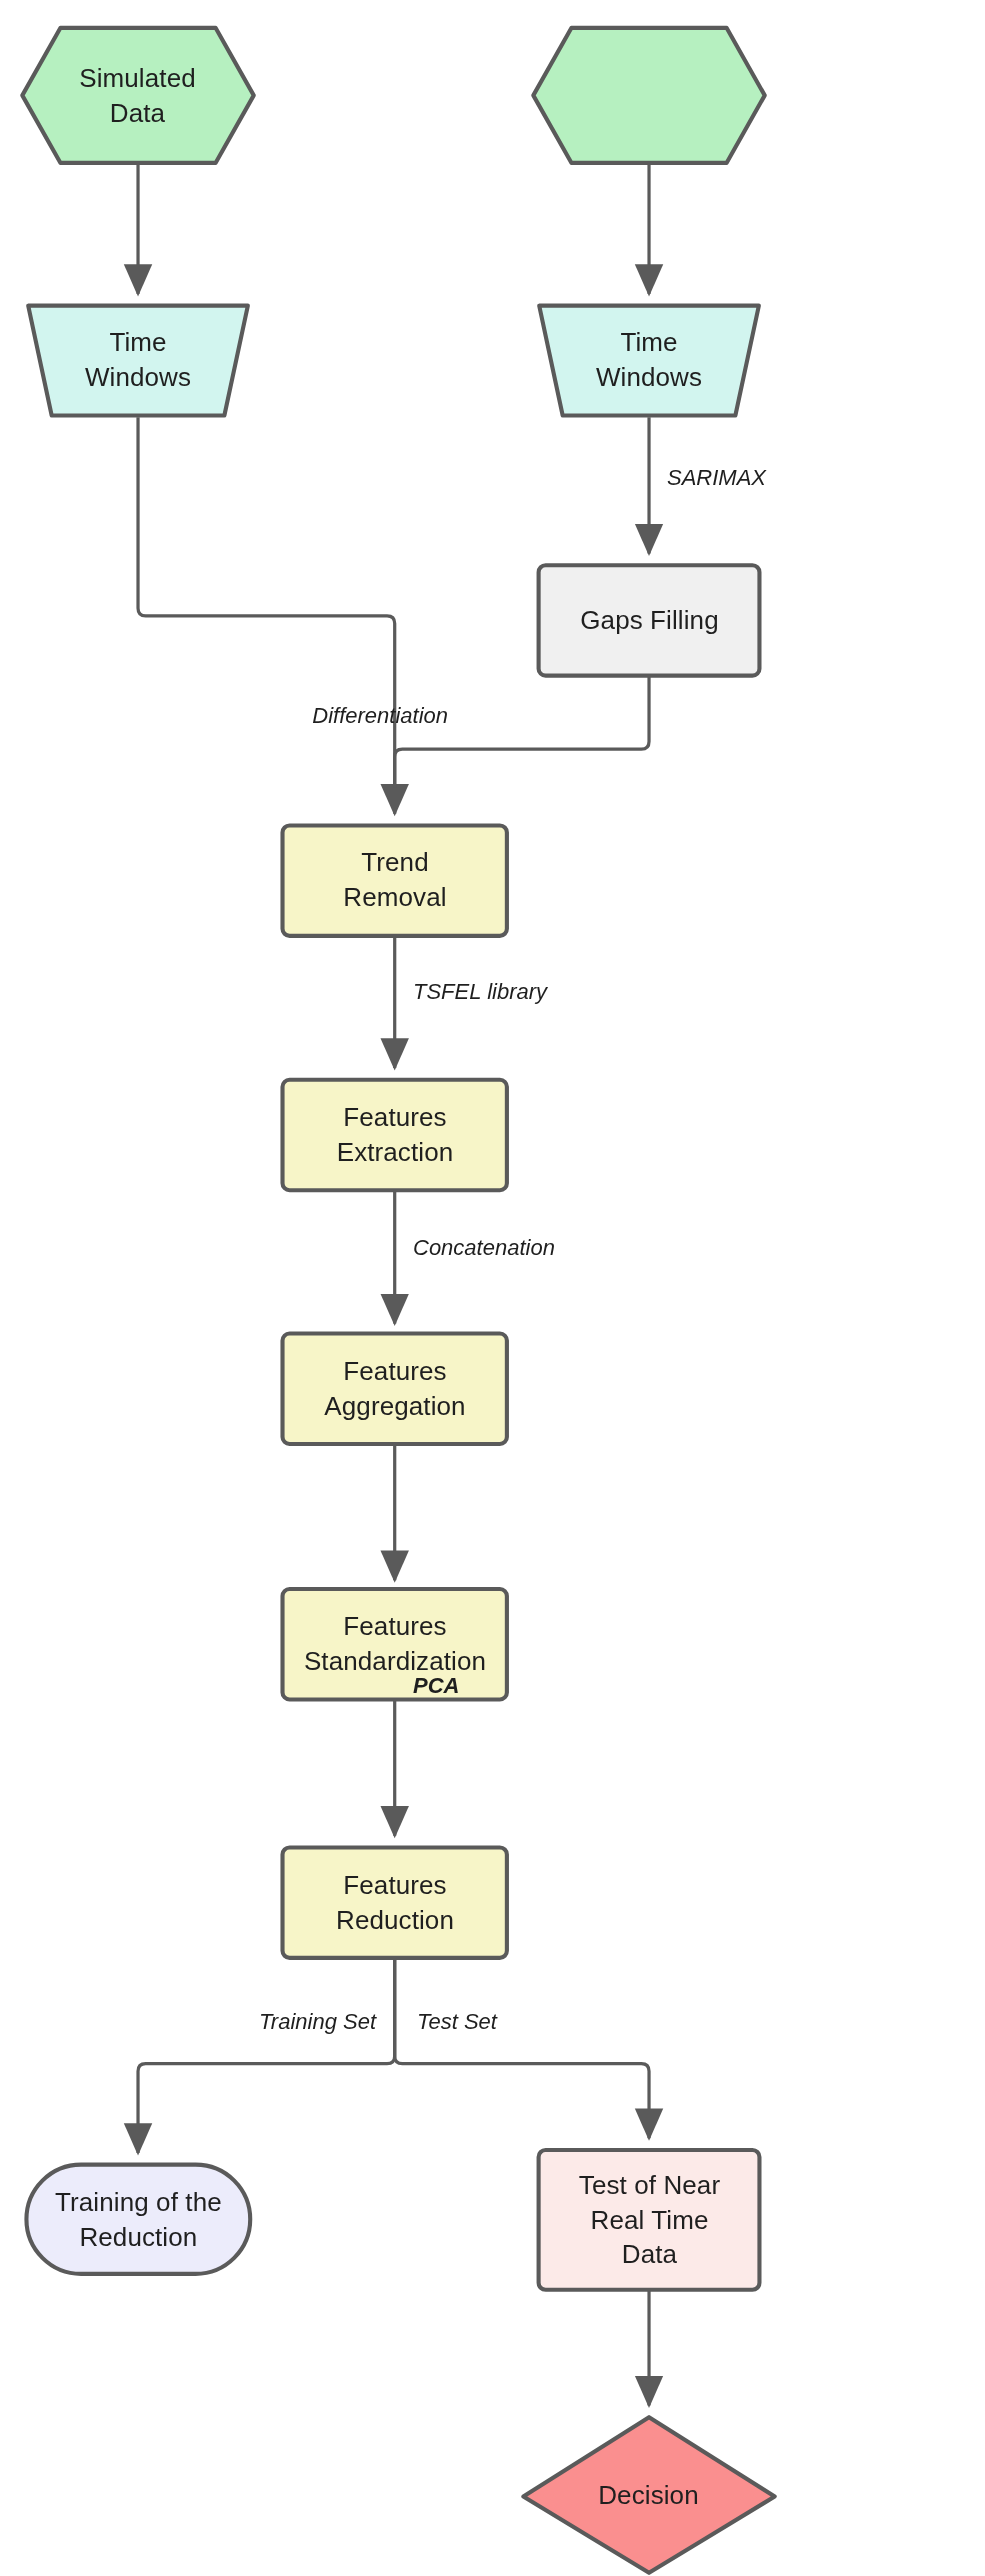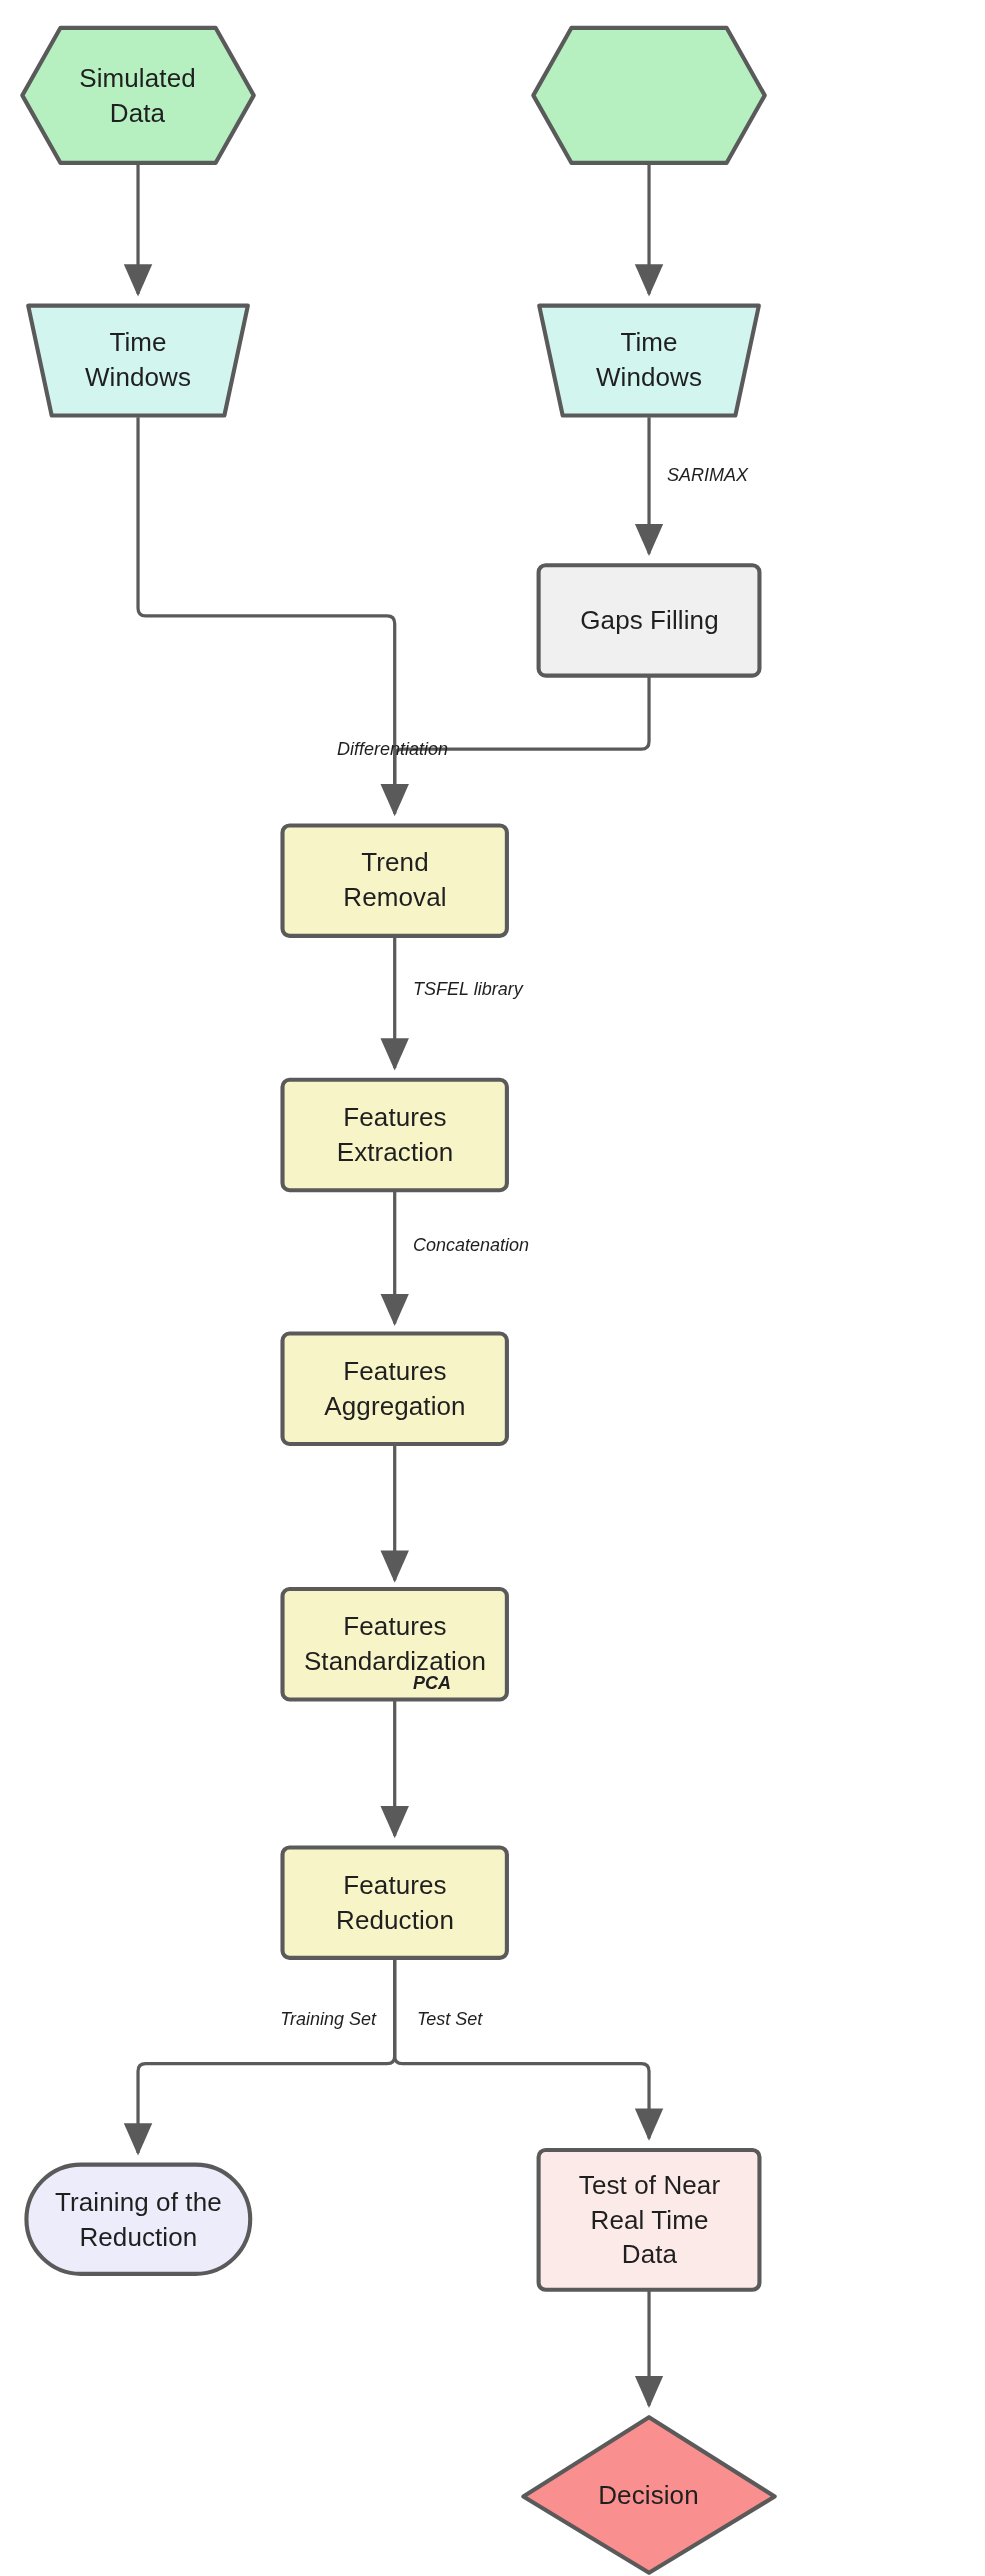--- a/index.html
+++ b/index.html
@@ -38,21 +38,21 @@
     font-size: 26px;
     line-height: 1.33;
     white-space: pre-line;
     letter-spacing: 0.1px;
   }
   .edge-label {
     position: absolute;
     color: #1f1f1f;
     font-family: "Liberation Sans", sans-serif;
     font-style: italic;
-    font-size: 18px;
+    font-size: 22px;
     line-height: 1.3;
     white-space: pre-line;
     pointer-events: none;
   }
   .edge-label.align-right { text-align: right; }
   .edge-label.align-left  { text-align: left; }
   .hit {
     position: absolute;
     background: transparent;
   }
@@ -157,21 +157,21 @@
 Reduction</div>
 
   <div class="node-label" style="left:539px; top:2150px; width:221px; height:140px;">Test of Near
 Real Time
 Data</div>
 
   <div class="node-label" style="left:523px; top:2417px; width:251px; height:156px;text-align:right;">Decision</div>
 
   <div class="edge-label align-left" style="left:667px; top:464px;">SARIMAX</div>
 
-  <div class="edge-label align-right" style="right:570px; top:702px; text-align:right;margin-top:36px;">Differentiation</div>
+  <div class="edge-label align-right" style="right:570px; top:702px; text-align:right;">Differentiation</div>
 
   <div class="edge-label align-left" style="left:413px; top:978px;">TSFEL library</div>
 
   <div class="edge-label align-left" style="left:413px; top:1234px;">Concatenation</div>
 
   <div class="edge-label align-left" style="left:413px; top:1672px;font-weight:bold;">PCA</div>
 
   <div class="edge-label align-right" style="left:176px; top:2008px; width:200px; text-align:right;">Training Set</div>
 
   <div class="edge-label align-left" style="left:417px; top:2008px;">Test Set</div>

